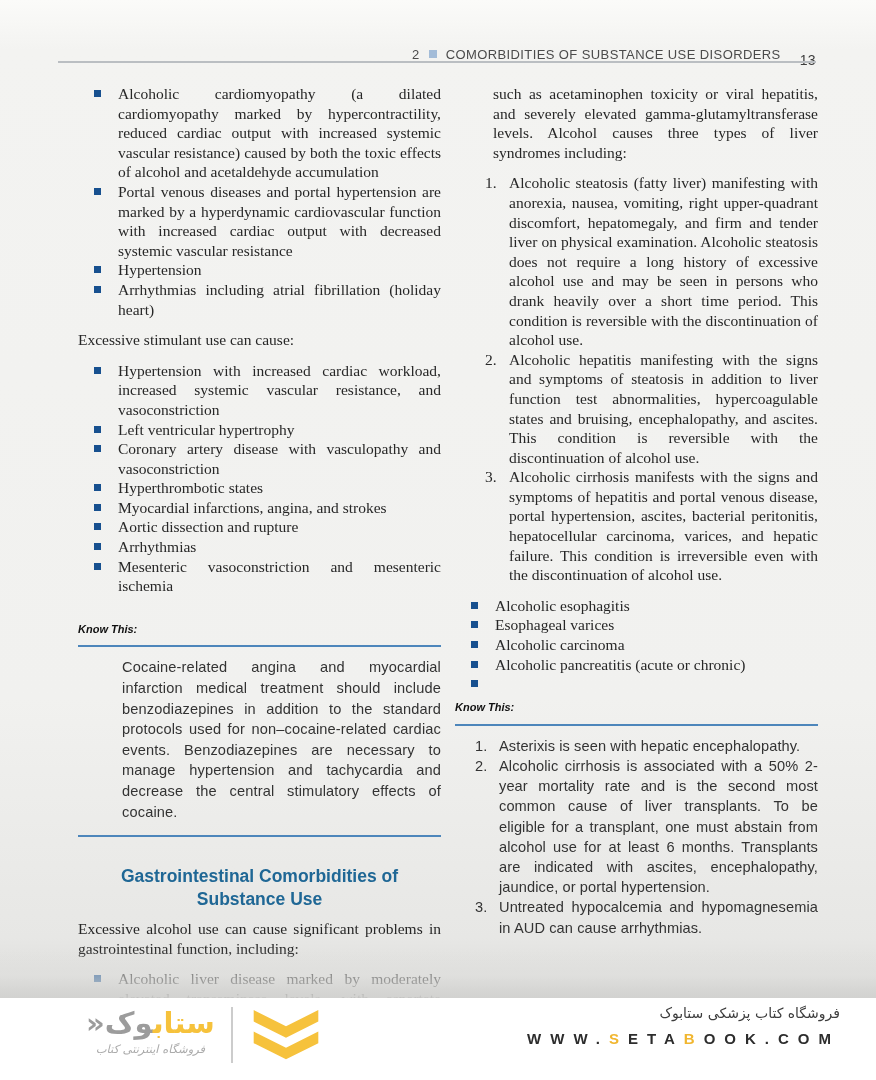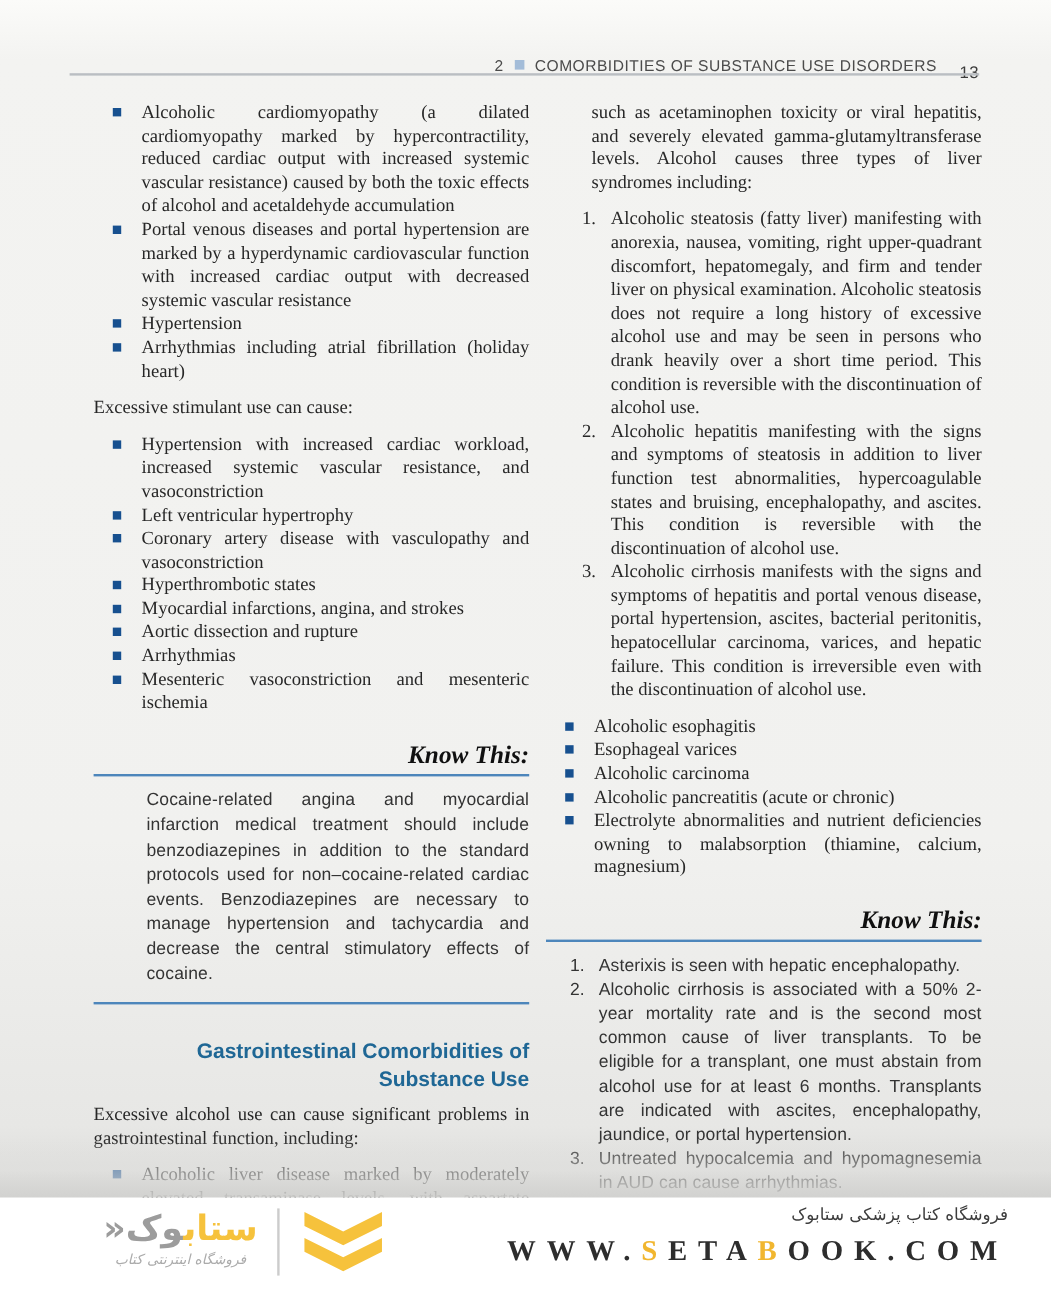--- a/index.html
+++ b/index.html
@@ -45,52 +45,52 @@
   .sq-list { list-style:none; margin:0; padding:0; }
   .sq-list li { position:relative; padding-left:40px; }
   .sq { position:absolute; left:16px; top:6px; width:7px; height:7px; background:#17508f; }
   
   .num-list { list-style:none; margin:11px 0 11px; padding:0; }
   .num-list li { position:relative; padding-left:54px; }
   .num-list .num { position:absolute; left:30px; }
   
   .kt { margin-top:24px; }
   .kt-label {
-    font-family:Liberation Serif, serif; font-style:italic; font-weight:bold;
-    font-size:21px; color:#101010; text-align:right;
+    font-family:Liberation Sans, sans-serif; font-style:italic; font-weight:bold;
+    font-size:11px; color:#101010; text-align:left;
   }
   .kt-rule { height:2px; background:#4d86bb; margin:6px 0 10px; }
   .kt-rule-bottom { margin-top:13px; margin-bottom:0; }
   .kt-body {
     font-family:"Liberation Sans", sans-serif;
     font-size:14.6px; line-height:20.6px; letter-spacing:0.15px; color:#333;margin-left:44px;
   }
   .kt-list { list-style:none; margin:0; padding:0;
     font-family:"Liberation Sans", sans-serif;
     font-size:14.6px; line-height:20.2px; letter-spacing:0.1px; color:#333; }
   .kt-list li { position:relative; padding-left:44px; }
   .kt-list .num { position:absolute; left:20px; }
   
   .gi-heading {
     font-family:"Liberation Sans", sans-serif; font-weight:700;
     font-size:17.5px; line-height:22.5px; color:#1f6795;
-    margin:28px 0 9px; text-align:right;
+    margin:28px 0 9px; text-align:center;
   }
   
   .footer { position:absolute; left:0; top:998px; width:876px; height:82px; background:#ffffff; }
   .logo-group { position:absolute; left:86px; top:9px; display:flex; }
   .wordmark-block { text-align:center; }
   .wordmark { font-family:"DejaVu Sans", sans-serif; font-weight:bold; font-size:29px; line-height:32px; direction:rtl; }
   .wm-yellow { color:#f6c23c; }
   .wm-gray { color:#9c9c9c; }
   .tagline { font-family:"DejaVu Sans", sans-serif; font-size:11.5px; color:#ababab; margin-top:3px; direction:rtl;font-style:italic; }
   .logo-divider { width:2px; height:56px; background:#cccccc; margin:0 14px 0 16px; }
   .site-group { position:absolute; right:36px; top:7px; text-align:right; }
   .site-fa { font-family:"DejaVu Sans", sans-serif; font-size:14px; color:#3d3d3d; direction:rtl; margin-bottom:9px; }
-  .site-url { font-family:Liberation Serif, serif; font-weight:bold; font-size:24px; letter-spacing:9px; color:#2d2d2d; white-space:nowrap; }
+  .site-url { font-family:Liberation Sans, sans-serif; font-weight:bold; font-size:15px; letter-spacing:9px; color:#2d2d2d; white-space:nowrap; }
   .site-url .accent { color:#f1b62f; }
 </style>
 </head>
 <body>
 
 <div class="page">
 
   <div class="page-header">
     <div class="ph-group">
       <span>2</span>
@@ -147,21 +147,21 @@
       <li><span class="num">1.</span><span>Alcoholic steatosis (fatty liver) manifesting with anorexia, nausea, vomiting, right upper-quadrant discomfort, hepatomegaly, and firm and tender liver on physical examination. Alcoholic steatosis does not require a long history of excessive alcohol use and may be seen in persons who drank heavily over a short time period. This condition is reversible with the discontinuation of alcohol use.</span></li>
       <li><span class="num">2.</span><span>Alcoholic hepatitis manifesting with the signs and symptoms of steatosis in addition to liver function test abnormalities, hypercoagulable states and bruising, encephalopathy, and ascites. This condition is reversible with the discontinuation of alcohol use.</span></li>
       <li><span class="num">3.</span><span>Alcoholic cirrhosis manifests with the signs and symptoms of hepatitis and portal venous disease, portal hypertension, ascites, bacterial peritonitis, hepatocellular carcinoma, varices, and hepatic failure. This condition is irreversible even with the discontinuation of alcohol use.</span></li>
     </ol>
 
     <ul class="sq-list">
       <li><span class="sq"></span><span>Alcoholic esophagitis</span></li>
       <li><span class="sq"></span><span>Esophageal varices</span></li>
       <li><span class="sq"></span><span>Alcoholic carcinoma</span></li>
       <li><span class="sq"></span><span>Alcoholic pancreatitis (acute or chronic)</span></li>
-      <li><span class="sq"></span><span>Electrolyte abnormalities and nutrient deficiencies owning to malabsorption (thiamine, calcium, magnesium)</span></li>
+      <li><span class="sq"></span></li>
     </ul>
 
     <div class="kt">
       <div class="kt-label">Know This:</div>
       <div class="kt-rule"></div>
       <ol class="kt-list">
         <li><span class="num">1.</span><span>Asterixis is seen with hepatic encephalopathy.</span></li>
         <li><span class="num">2.</span><span>Alcoholic cirrhosis is associated with a 50% 2-year mortality rate and is the second most common cause of liver transplants. To be eligible for a transplant, one must abstain from alcohol use for at least 6 months. Transplants are indicated with ascites, encephalopathy, jaundice, or portal hypertension.</span></li>
         <li><span class="num">3.</span><span>Untreated hypocalcemia and hypomagnesemia in AUD can cause arrhythmias.</span></li>
       </ol>

